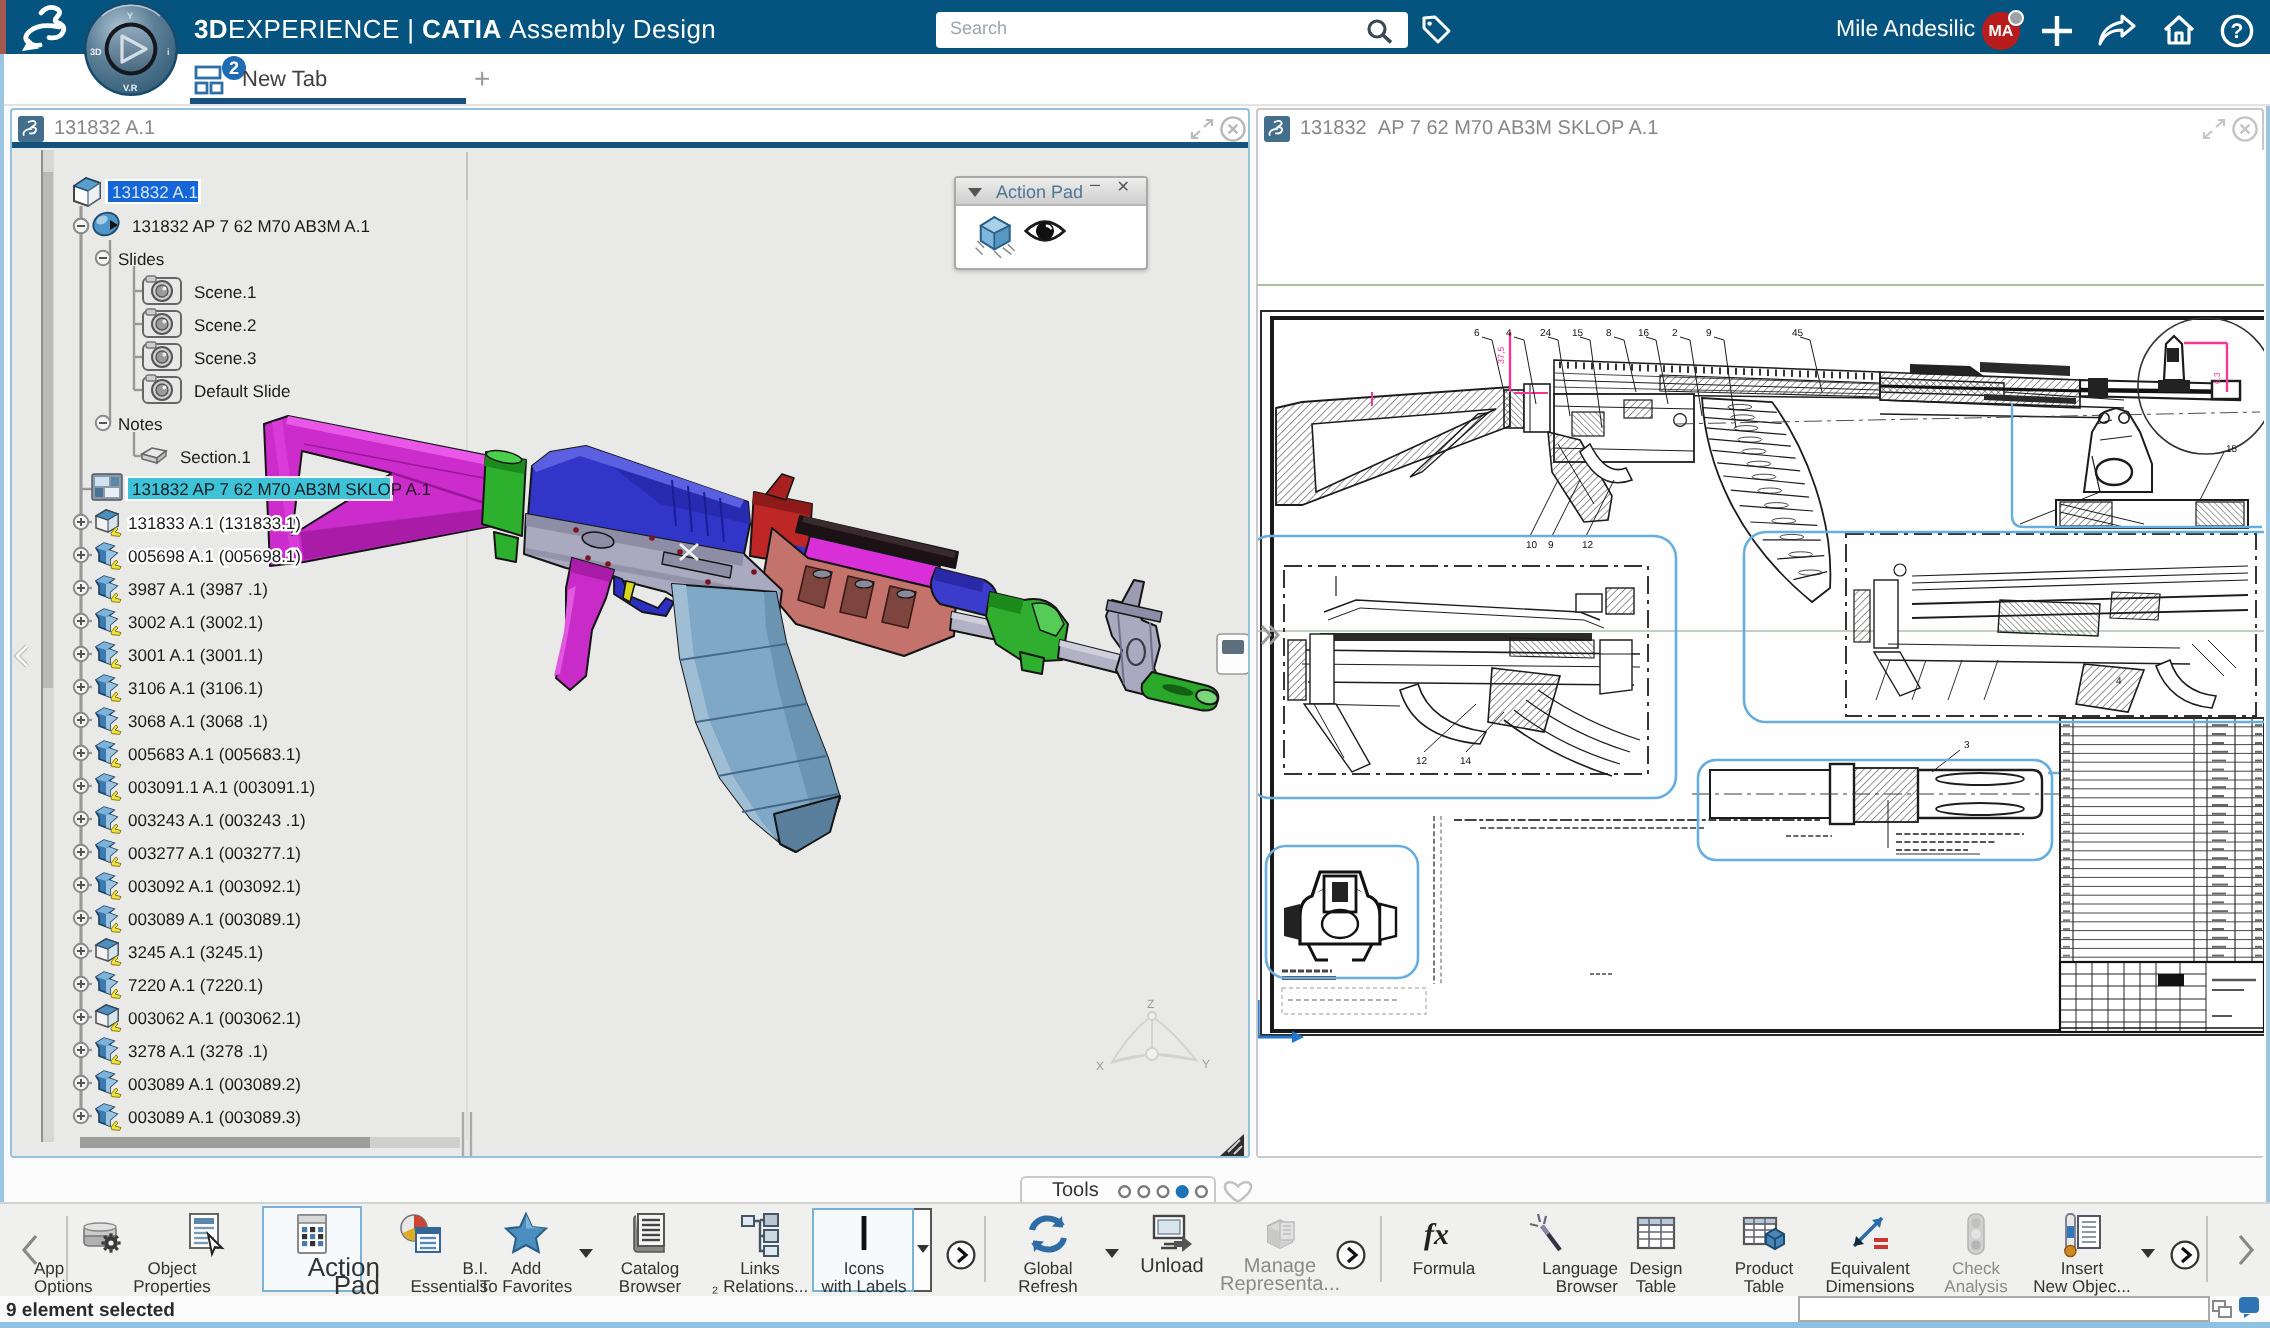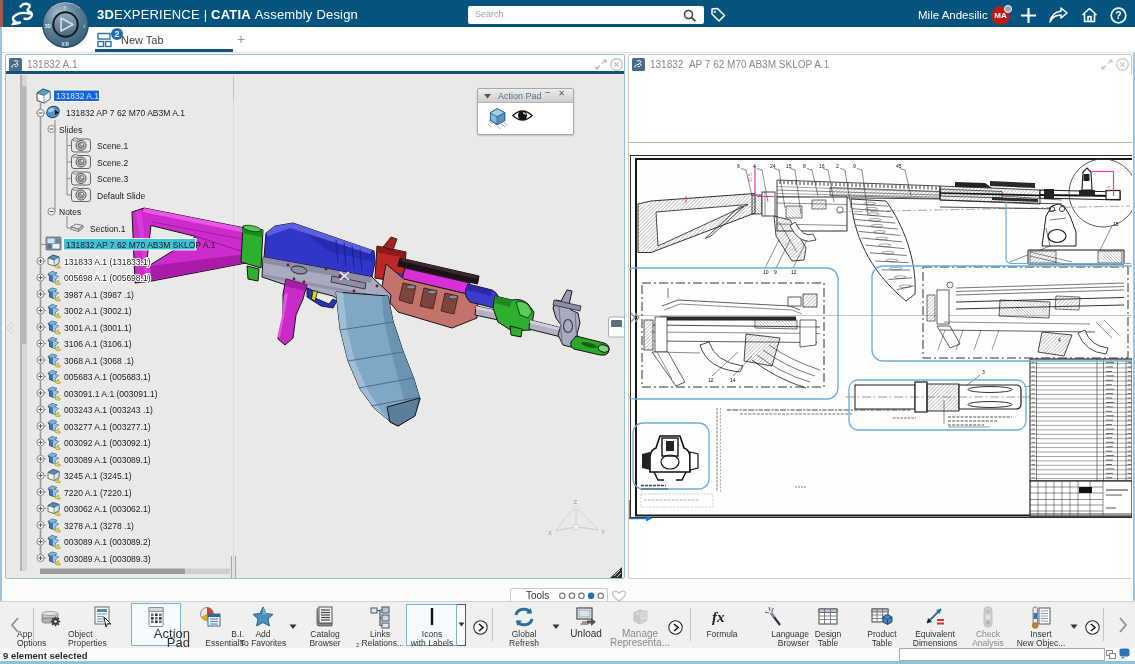--- a/index.html
+++ b/index.html
@@ -986,21 +986,21 @@
 <div class="abs" style="left:17px;top:630px;width:68px;text-align:left;font-size:8.5px;line-height:8.5px;color:#333">App<br>Options</div>
 <div class="abs" style="left:91px;top:605px;"><svg width="24" height="24" viewBox="0 0 24 24">
         <rect x="4" y="2" width="14" height="17" fill="#fff" stroke="#666" stroke-width="1"></rect>
         <rect x="6" y="4" width="10" height="3" fill="#5b87a8"></rect>
         <line x1="6" y1="9" x2="16" y2="9" stroke="#7a9ab0" stroke-width="1.2"></line>
         <line x1="6" y1="11.5" x2="13" y2="11.5" stroke="#7a9ab0" stroke-width="1.2"></line>
         <line x1="6" y1="14" x2="16" y2="14" stroke="#7a9ab0" stroke-width="1.2"></line>
         <line x1="6" y1="16.5" x2="13" y2="16.5" stroke="#7a9ab0" stroke-width="1.2"></line>
         <path d="M13 12 L20 19 L16.5 18.6 L15 22 Z" fill="#fff" stroke="#222" stroke-width="1"></path>
       </svg></div>
-<div class="abs" style="left:68px;top:630px;width:68px;font-size:8.5px;line-height:8.5px;color:#333">Object<br>Properties</div>
+<div class="abs" style="left:52px;top:630px;width:68px;text-align:center;font-size:8.5px;line-height:8.5px;color:#333">Object<br>Properties</div>
 <div class="abs" style="left:144px;top:605px;"><svg width="24" height="24" viewBox="0 0 24 24">
         <rect x="5" y="2.5" width="14" height="19" rx="1" fill="#fff" stroke="#888" stroke-width="1"></rect>
         <rect x="5" y="2.5" width="14" height="4" fill="#d8d8d8" stroke="#888" stroke-width="0.8"></rect>
         <rect x="7" y="8.5" width="2.6" height="2.6" fill="#4a7ba6"></rect>
         <rect x="11" y="8.5" width="2.6" height="2.6" fill="#333"></rect>
         <rect x="15" y="8.5" width="2.6" height="2.6" fill="#4a7ba6"></rect>
         <rect x="7" y="12" width="2.6" height="2.6" fill="#333"></rect>
         <rect x="11" y="12" width="2.6" height="2.6" fill="#4a7ba6"></rect>
         <rect x="15" y="12" width="2.6" height="2.6" fill="#333"></rect>
         <rect x="7" y="15.5" width="2.6" height="2.6" fill="#4a7ba6"></rect>

